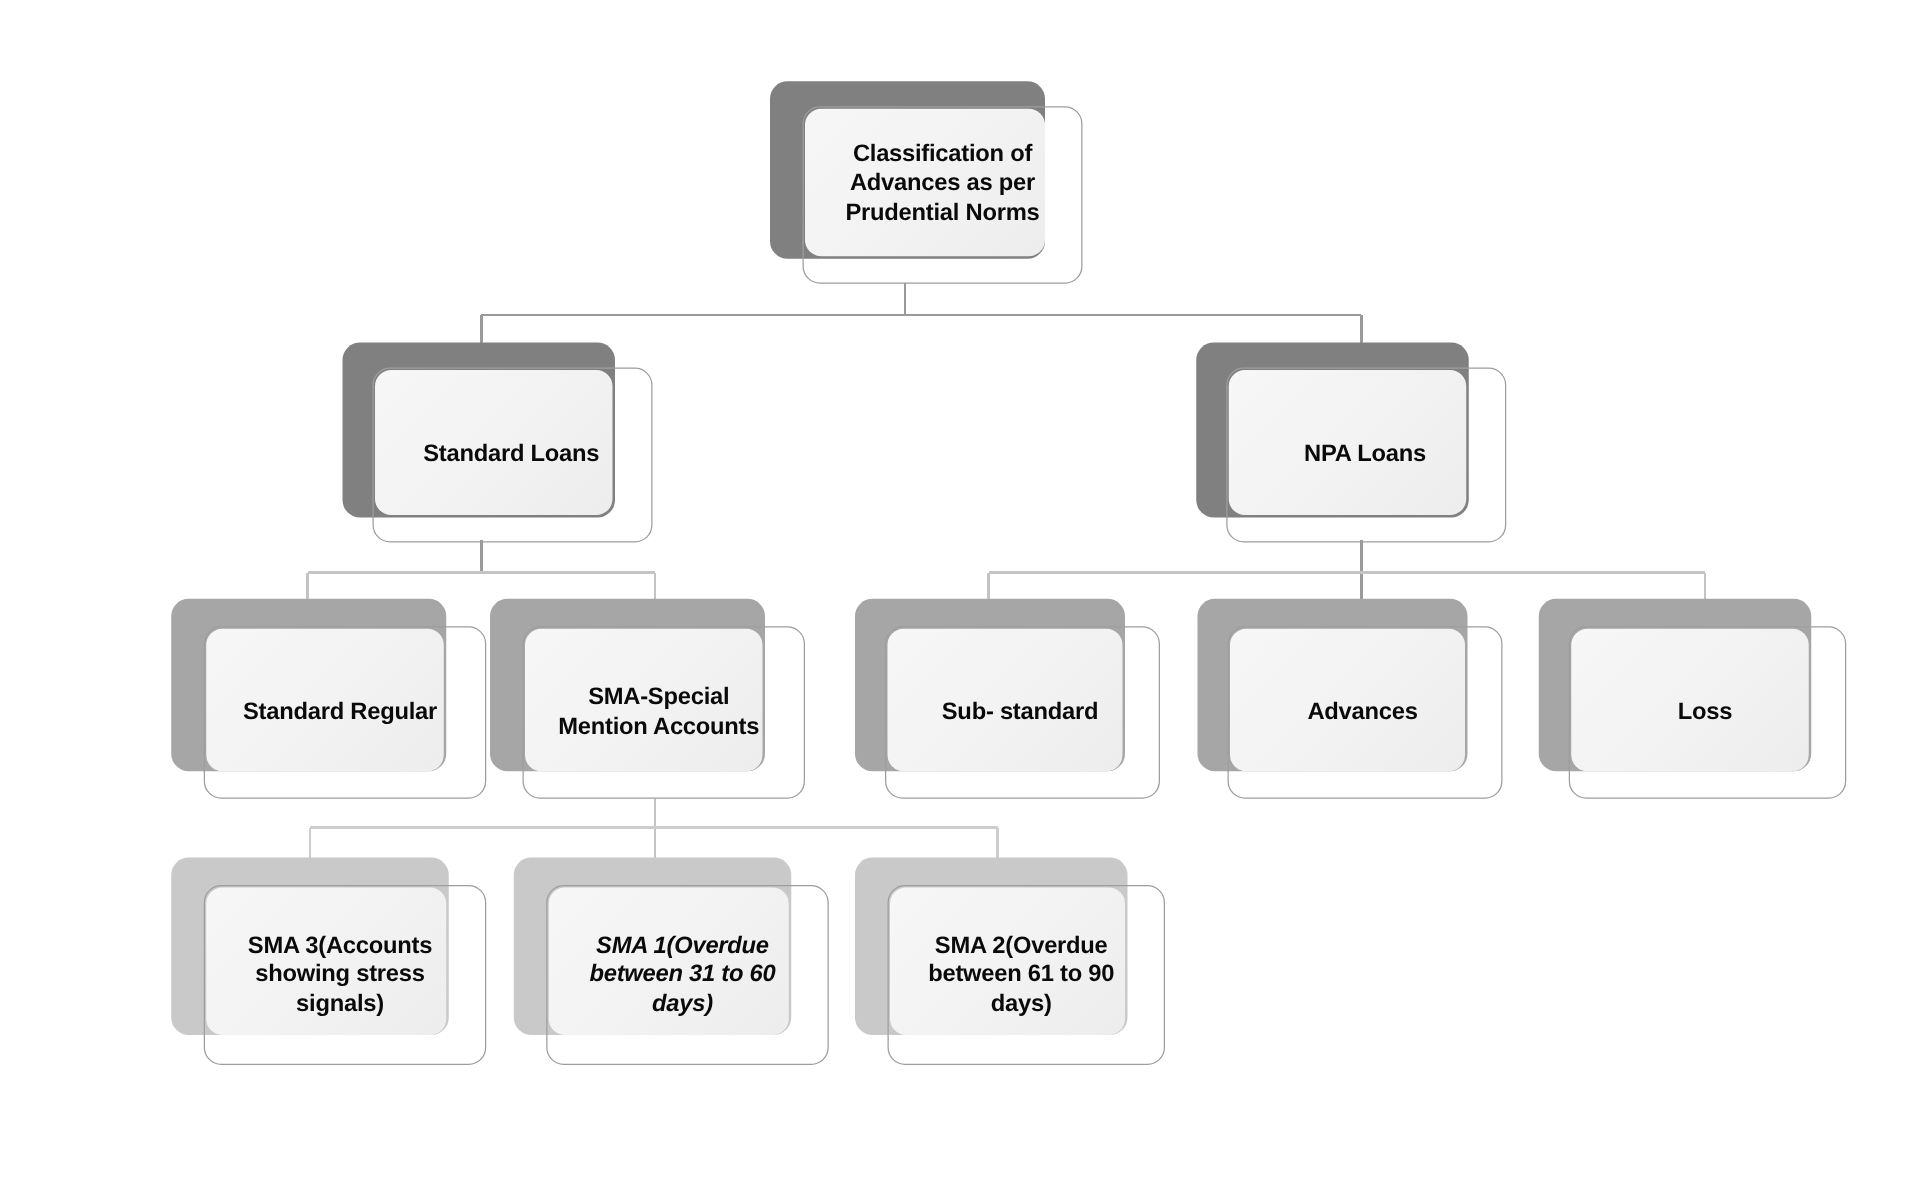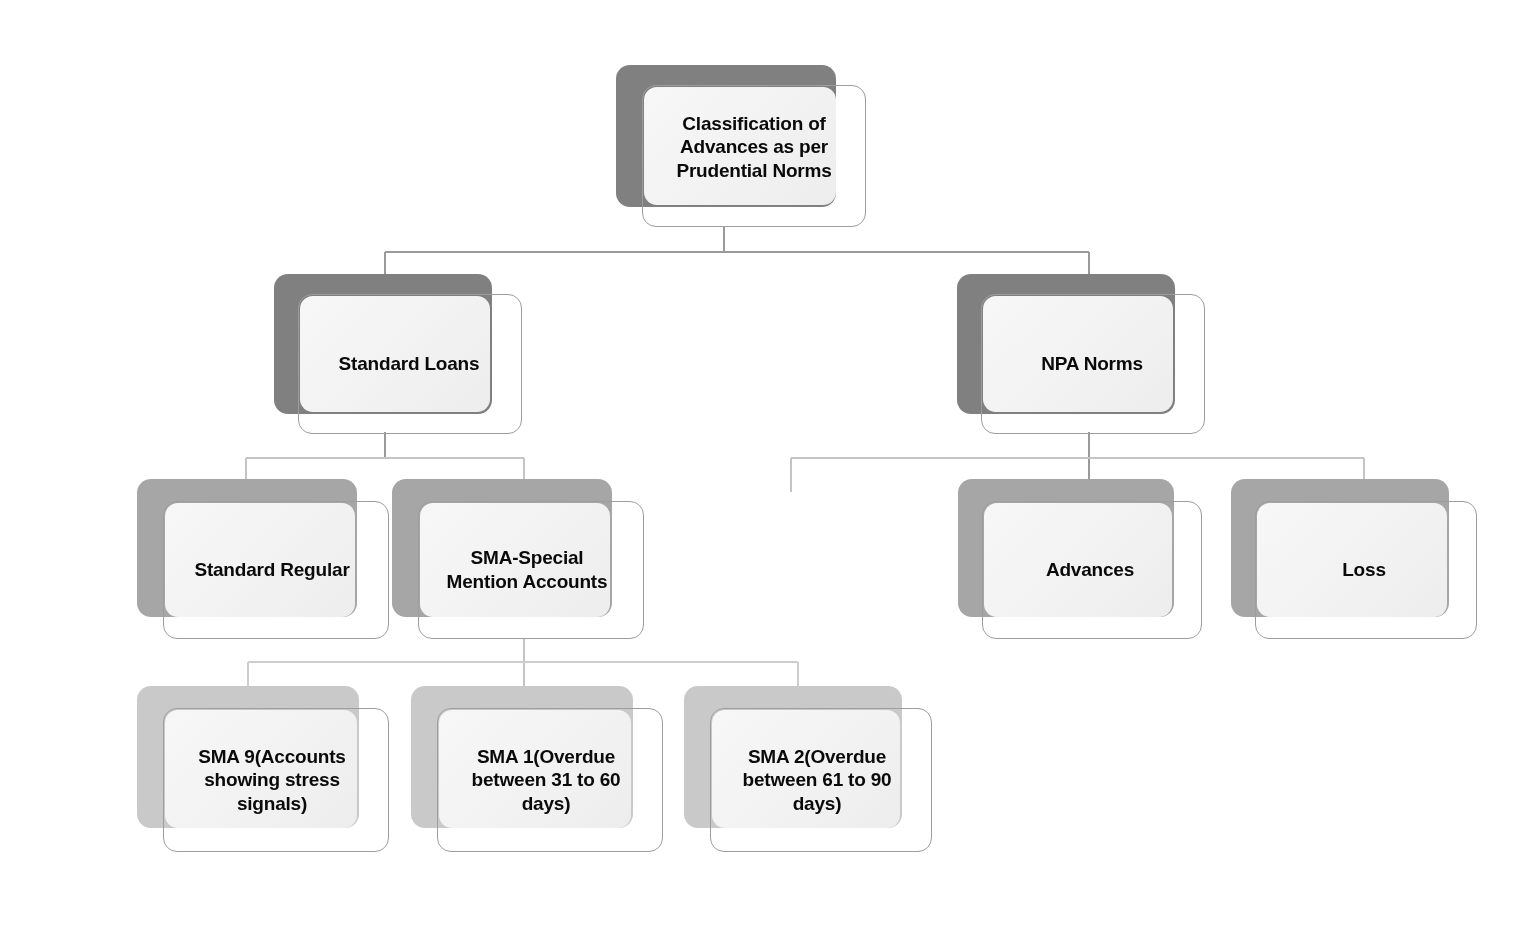--- a/index.html
+++ b/index.html
@@ -112,63 +112,69 @@
     <div class="node-shadow" style="width:218px; height:140px;"></div>
     <div class="node-outline" style="left:24px; top:20px; width:224px; height:140px;"></div>
     <div class="node-fill" style="left:26px; top:22px; width:190px; height:116px;"></div>
     <div class="node-label" style="left:22px; top:20px; width:226px; height:140px; font-size:19px;">Standard Loans</div>
   </div>
 
   <div class="node tone-dark" style="left:957px; top:274px; width:248px; height:160px;">
     <div class="node-shadow" style="width:218px; height:140px;"></div>
     <div class="node-outline" style="left:24px; top:20px; width:224px; height:140px;"></div>
     <div class="node-fill" style="left:26px; top:22px; width:190px; height:116px;"></div>
-    <div class="node-label" style="left:22px; top:20px; width:226px; height:140px; font-size:19px;">NPA Norms</div>
+    <div class="node-label" style="left:22px; top:20px; width:226px; height:140px; font-size:19px;">NPA Loans</div>
   </div>
 
   <div class="node tone-mid" style="left:137px; top:479px; width:252px; height:160px;text-decoration:underline;">
     <div class="node-shadow" style="width:220px; height:138px;"></div>
     <div class="node-outline" style="left:26px; top:22px; width:226px; height:138px;"></div>
     <div class="node-fill" style="left:28px; top:24px; width:190px; height:114px;"></div>
     <div class="node-label" style="left:20px; top:22px; width:230px; height:138px; font-size:19px;">Standard Regular</div>
   </div>
 
   <div class="node tone-mid" style="left:392px; top:479px; width:252px; height:160px;">
     <div class="node-shadow" style="width:220px; height:138px;"></div>
     <div class="node-outline" style="left:26px; top:22px; width:226px; height:138px;"></div>
     <div class="node-fill" style="left:28px; top:24px; width:190px; height:114px;"></div>
     <div class="node-label" style="left:20px; top:22px; width:230px; height:138px; font-size:19px;">SMA-Special
 Mention Accounts</div>
   </div>
 
+  <div class="node tone-mid" style="left:684px; top:479px; width:244px; height:160px;">
+    <div class="node-shadow" style="width:216px; height:138px;"></div>
+    <div class="node-outline" style="left:24px; top:22px; width:220px; height:138px;"></div>
+    <div class="node-fill" style="left:26px; top:24px; width:188px; height:114px;"></div>
+    <div class="node-label" style="left:20px; top:22px; width:224px; height:138px; font-size:19px;">Sub- standard</div>
+  </div>
 
   <div class="node tone-mid" style="left:958px; top:479px; width:244px; height:160px;">
     <div class="node-shadow" style="width:216px; height:138px;"></div>
     <div class="node-outline" style="left:24px; top:22px; width:220px; height:138px;"></div>
     <div class="node-fill" style="left:26px; top:24px; width:188px; height:114px;"></div>
     <div class="node-label" style="left:20px; top:22px; width:224px; height:138px; font-size:19px;">Advances</div>
   </div>
 
   <div class="node tone-mid" style="left:1231px; top:479px; width:246px; height:160px;border-radius:32px;">
     <div class="node-shadow" style="width:218px; height:138px;"></div>
     <div class="node-outline" style="left:24px; top:22px; width:222px; height:138px;"></div>
     <div class="node-fill" style="left:26px; top:24px; width:190px; height:114px;"></div>
     <div class="node-label" style="left:20px; top:22px; width:226px; height:138px; font-size:19px;">Loss</div>
   </div>
 
   <div class="node tone-light" style="left:137px; top:686px; width:252px; height:166px;">
     <div class="node-shadow" style="width:222px; height:142px;"></div>
     <div class="node-outline" style="left:26px; top:22px; width:226px; height:144px;"></div>
     <div class="node-fill" style="left:28px; top:24px; width:192px; height:118px;"></div>
-    <div class="node-label" style="left:20px; top:22px; width:230px; height:144px; font-size:19px;">SMA 9(Accounts
+    <div class="node-label" style="left:20px; top:22px; width:230px; height:144px; font-size:19px;">SMA 3(Accounts
 showing stress
 signals)</div>
   </div>
 
-  <div class="node tone-light" style="left:411px; top:686px; width:252px; height:166px;">
+  <div class="node tone-light" style="left:411px; top:686px; width:252px; height:166px;font-style:italic;">
     <div class="node-shadow" style="width:222px; height:142px;"></div>
     <div class="node-outline" style="left:26px; top:22px; width:226px; height:144px;"></div>
     <div class="node-fill" style="left:28px; top:24px; width:192px; height:118px;"></div>
     <div class="node-label" style="left:20px; top:22px; width:230px; height:144px; font-size:19px;">SMA 1(Overdue
 between 31 to 60
 days)</div>
   </div>
 
   <div class="node tone-light" style="left:684px; top:686px; width:248px; height:154px;">
     <div class="node-shadow" style="width:218px; height:142px;"></div>

